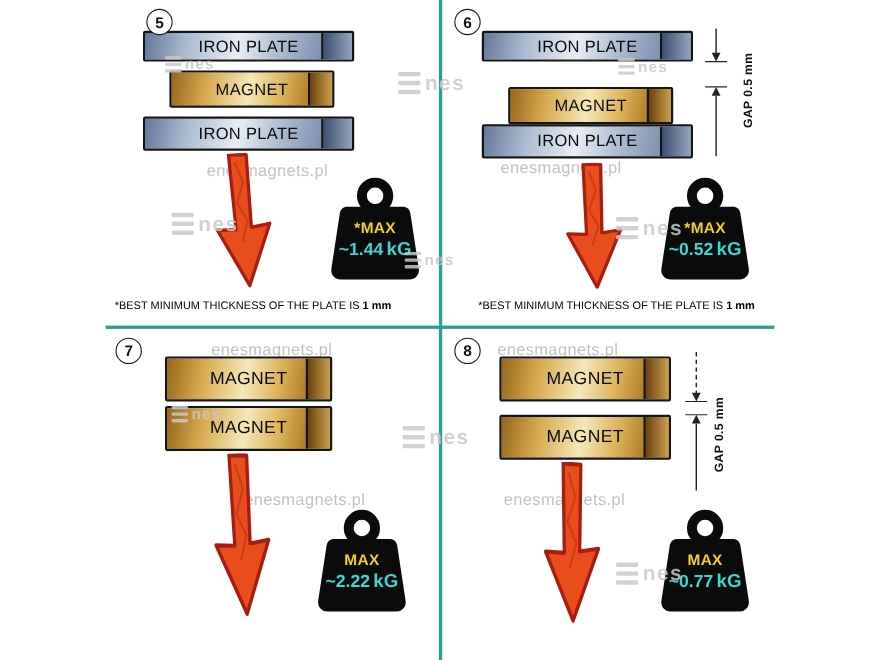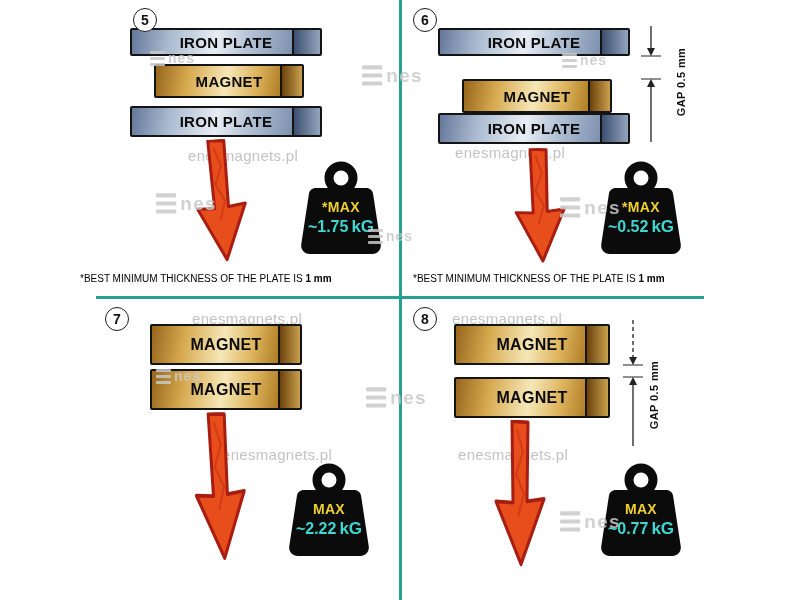--- a/index.html
+++ b/index.html
@@ -8,39 +8,39 @@
   .canvas{position:relative;width:800px;height:600px;background:#fff;overflow:hidden}
 
   .divider{position:absolute;background:#27a092;z-index:0}
 
   .num-circle{position:absolute;width:24px;height:24px;border:1.7px solid #1c1c1c;border-radius:50%;
     display:flex;align-items:center;justify-content:center;font-size:14px;font-weight:600;color:#111;
     background:#fff;z-index:6}
 
   .bar{position:absolute;border:2px solid #141414;border-radius:2px;display:flex;align-items:center;
     justify-content:center;z-index:3;overflow:hidden}
-  .bar-label{position:relative;z-index:2;font-weight:700;color:#0a0a0a;letter-spacing:.3px;font-size:15px}
+  .bar-label{position:relative;z-index:2;font-weight:400;color:#0a0a0a;letter-spacing:.3px;font-size:15px}
   .bar.tall .bar-label{font-size:16px}
   .bar-cap{position:absolute;right:0;top:0;bottom:0;width:15%;border-left:2px solid #141414;z-index:1}
   .iron{background:linear-gradient(100deg,#64779a 0%,#a9bacf 20%,#e8edf4 45%,#b4c2d5 62%,#7e92b0 85%)}
   .iron .bar-cap{background:linear-gradient(90deg,#3c4f70,#93a5bd)}
   .magnet{background:linear-gradient(100deg,#96651c 0%,#d6a94e 22%,#f6e7b8 48%,#ddb45c 68%,#b07f27 85%)}
   .magnet .bar-cap{background:linear-gradient(90deg,#6b420c,#caa04e)}
 
   .arrow{position:absolute;z-index:2}
 
   .weight{position:absolute;width:90px;height:100px;z-index:4}
   .weight svg{position:absolute;left:0;top:0;width:100%;height:100%}
   .w-label{position:absolute;top:39px;left:0;right:0;text-align:center;color:#f0d02c;font-weight:700;
     font-size:14px;z-index:2;letter-spacing:.3px}
   .w-value{position:absolute;top:57px;left:0;right:0;text-align:center;color:#3fd6cf;font-weight:700;
     font-size:16px;z-index:2}
   .w-unit{font-size:17px;margin-left:3px}
 
-  .note{position:absolute;font-size:10px;color:#000;z-index:6;white-space:nowrap}
+  .note{position:absolute;text-align:center;font-size:10px;color:#000;z-index:6;white-space:nowrap}
   .note b{font-weight:700}
 
   .dim{position:absolute;z-index:6}
   .gap-label{position:absolute;width:100px;height:14px;text-align:center;transform:rotate(-90deg);
     font-size:11px;font-weight:700;letter-spacing:.4px;z-index:6;color:#111;white-space:nowrap}
 
   .wm-site{position:absolute;color:#c3c3c3;font-size:15px;letter-spacing:.3px;z-index:1;white-space:nowrap}
   .enes{position:absolute;display:inline-flex;align-items:center;gap:3px;z-index:5;opacity:.85}
   .ebars{display:flex;flex-direction:column;justify-content:space-between;width:15px;height:15px}
   .ebars i{display:block;height:3px;background:#c9c9c9;border-radius:1px}
@@ -154,21 +154,21 @@
     <path d="M20 1 L36 2 L35 66 L52 64 L29 117 L4 66 L21 67 Z" fill="#e84d1c" stroke="#a81d12" stroke-width="3" stroke-linejoin="round"></path>
     <path d="M25 8 L31 26 L24 44 L32 60 L26 78" stroke="#b92c12" stroke-width="2" fill="none" opacity="0.5"></path>
   </svg>
 
   <div class="weight" style="left:296px;top:160px">
     <svg viewBox="0 0 90 100">
       <circle cx="45" cy="18" r="12" fill="none" stroke="#0b0b0b" stroke-width="9"></circle>
       <path d="M20 28 h50 c4 0 6.6 2.4 7.1 6 l7.6 50 c0.9 5.5 -2.9 10 -8.5 10 H13.8 c-5.6 0 -9.4 -4.5 -8.5 -10 l7.6 -50 c0.5 -3.6 3.1 -6 7.1 -6 z" fill="#0b0b0b"></path>
     </svg>
     <div class="w-label">*MAX</div>
-    <div class="w-value"><span>~1.75</span><span class="w-unit">kG</span></div>
+    <div class="w-value"><span>~1.44</span><span class="w-unit">kG</span></div>
   </div>
 
   <div class="note" style="left:80px;top:273px;width:300px">
     <span>*BEST MINIMUM THICKNESS OF THE PLATE IS</span> <b>1 mm</b>
   </div>
 
   <div class="num-circle" style="left:413px;top:8px">6</div>
 
   <div class="bar iron" style="left:438px;top:28px;width:192px;height:28px">
     <span class="bar-cap"></span>

